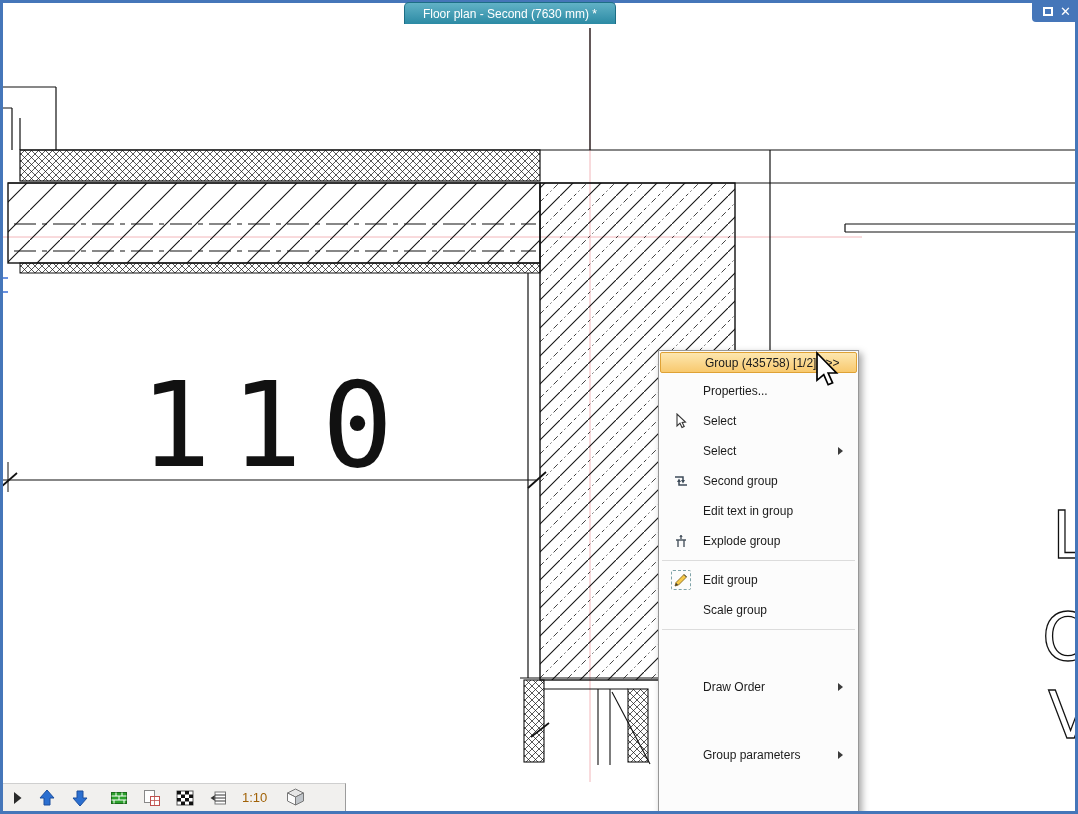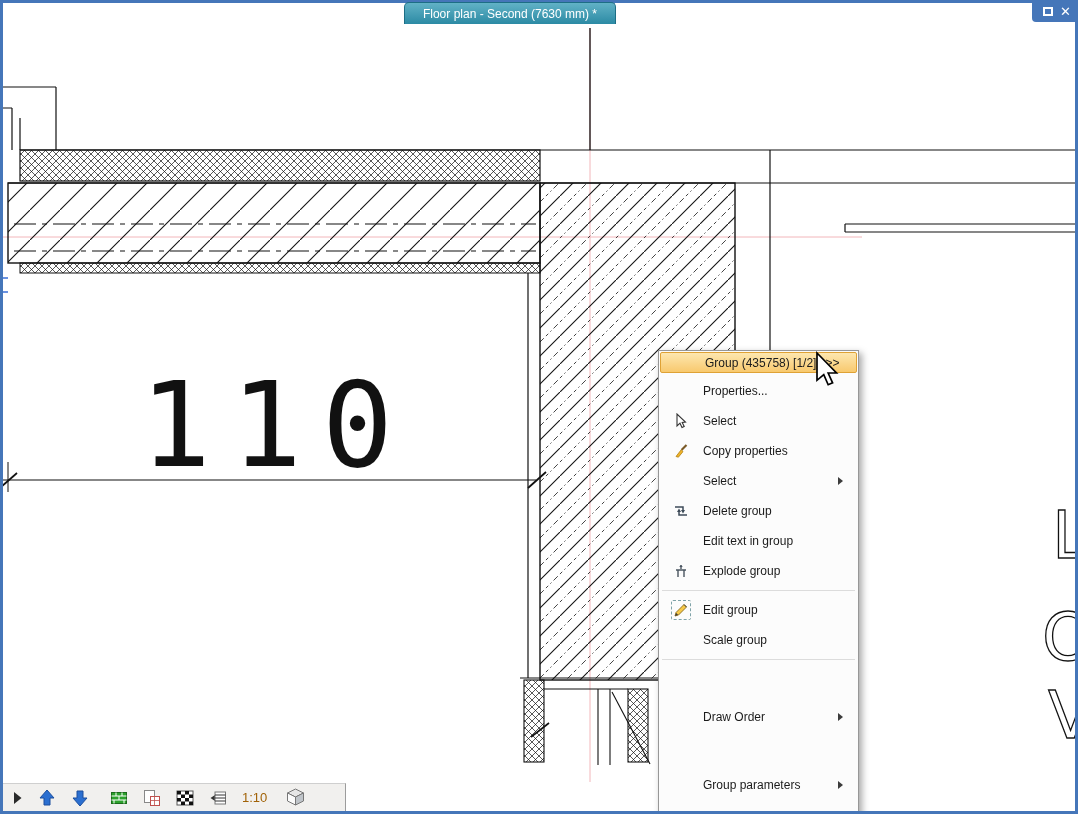--- a/index.html
+++ b/index.html
@@ -141,46 +141,37 @@
     <div class="menu-item">
       <span class="ico">
         <svg width="16" height="16" viewBox="0 0 16 16">
             <path d="M4 1 L4 13 L7 10.2 L9 14.5 L11.2 13.5 L9.2 9.4 L12.5 9 Z" fill="#fff" stroke="#333" stroke-width="1.1"></path>
           </svg>
       </span>
       <span class="label">Select</span>
     </div>
 
 
-    <div class="menu-item">
-      <span class="ico">
-        <svg width="16" height="16" viewBox="0 0 16 16">
-          <path d="M13.5 2 L8.5 7" stroke="#7a5a28" stroke-width="2.2" fill="none"></path>
-          <path d="M3 13.5 L8.2 6.8 L10 8.6 L5.4 14.2 Z" fill="#f0b429" stroke="#b07f14" stroke-width="0.8"></path>
-        </svg>
-      </span>
-      <span class="label">Copy properties</span>
-    </div>
 
     <div class="menu-item">
       <span class="ico"></span>
       <span class="label">Select</span>
       <span class="sub-arrow"></span>
     </div>
 
     <div class="menu-item">
       <span class="ico">
         <svg width="16" height="16" viewBox="0 0 16 16" fill="none" stroke="#3c4a58" stroke-width="1.5">
           <path d="M2 4 H10 V7"></path>
             <path d="M8 7 L10 10.5 L12 7" fill="#3c4a58" stroke="none"></path>
           <path d="M14 12 H6 V9"></path>
             <path d="M8 9 L6 5.5 L4 9" fill="#3c4a58" stroke="none"></path>
         </svg>
       </span>
-      <span class="label">Delete group</span>
+      <span class="label">Second group</span>
     </div>
 
     <div class="menu-item">
       <span class="ico"></span>
       <span class="label">Edit text in group</span>
     </div>
 
     <div class="menu-item">
       <span class="ico">
         <svg width="16" height="16" viewBox="0 0 16 16" stroke="#4a5560" stroke-width="1.4" fill="none">

